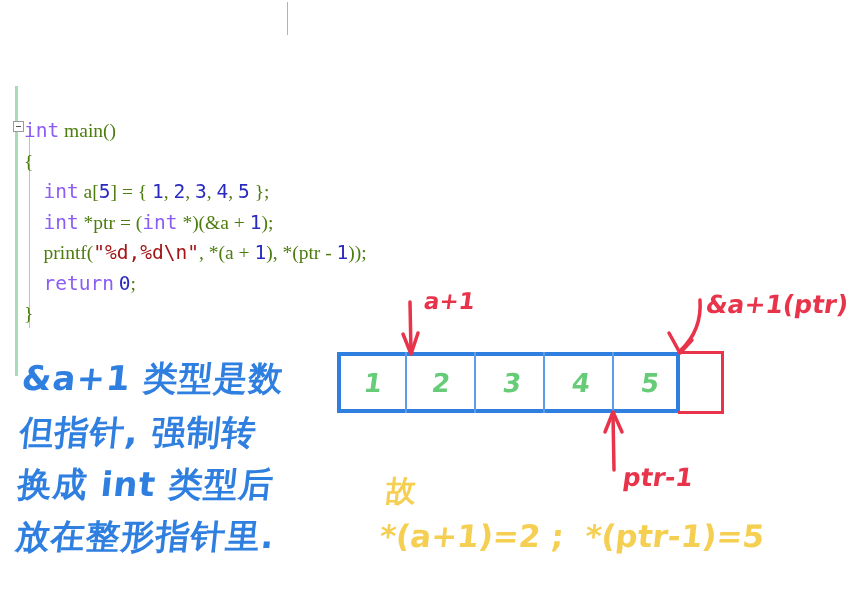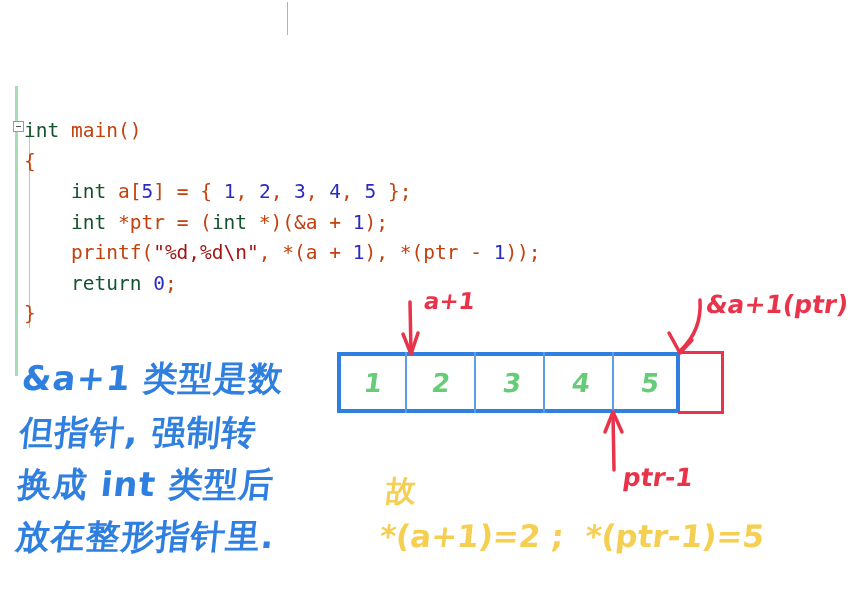--- a/index.html
+++ b/index.html
@@ -71,24 +71,24 @@
     position: absolute;
     left: 24px;
     top: 116px;
     font-family: "DejaVu Sans Mono", monospace;
     font-size: 19.5px;
     line-height: 30.5px;
     white-space: pre;
     color: #2b2b2b;
   }
   .code .ln { display: block; height: 30.5px; }
-  .kw  { color: #14532d; }
+  .kw  { color: #8b5cf6; }
   .str { color: #a31515; }
   .num { color: #2a2ac0; }
-  .pl  { color: #c2410c; }
+  .pl  { color: #4d7c0f; font-family: Liberation Serif, serif; }
 
   
   #ink {
     position: absolute;
     left: 0; top: 0;
     width: 854px; height: 603px;
     pointer-events: none;
   }
 
   .ink-text {

